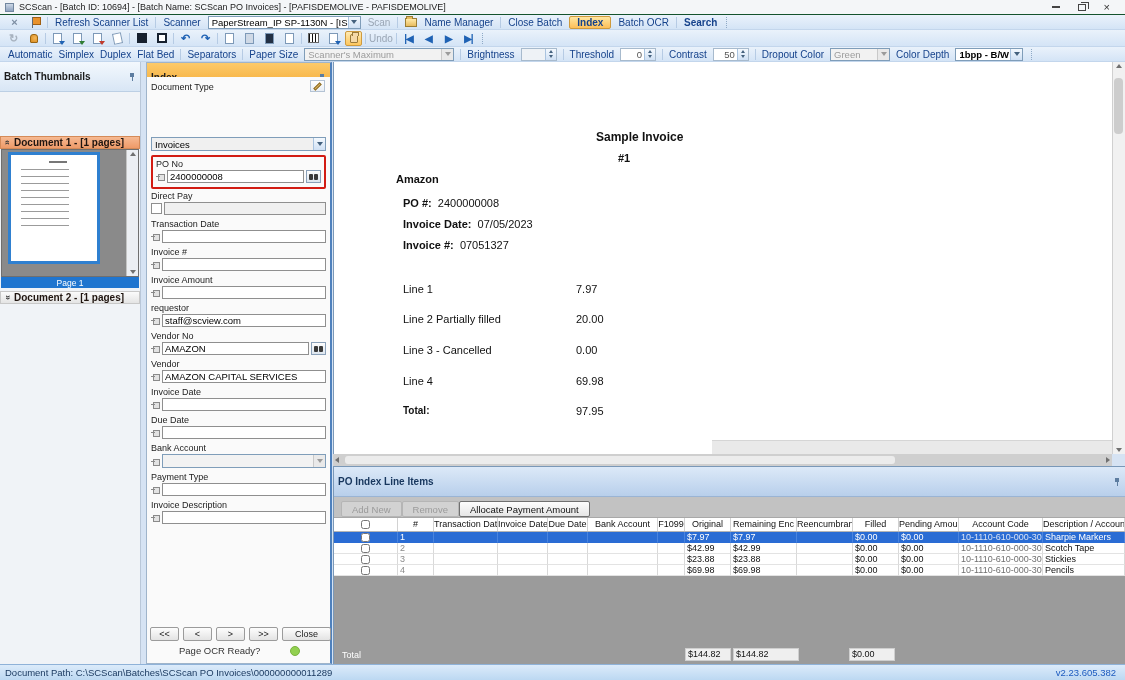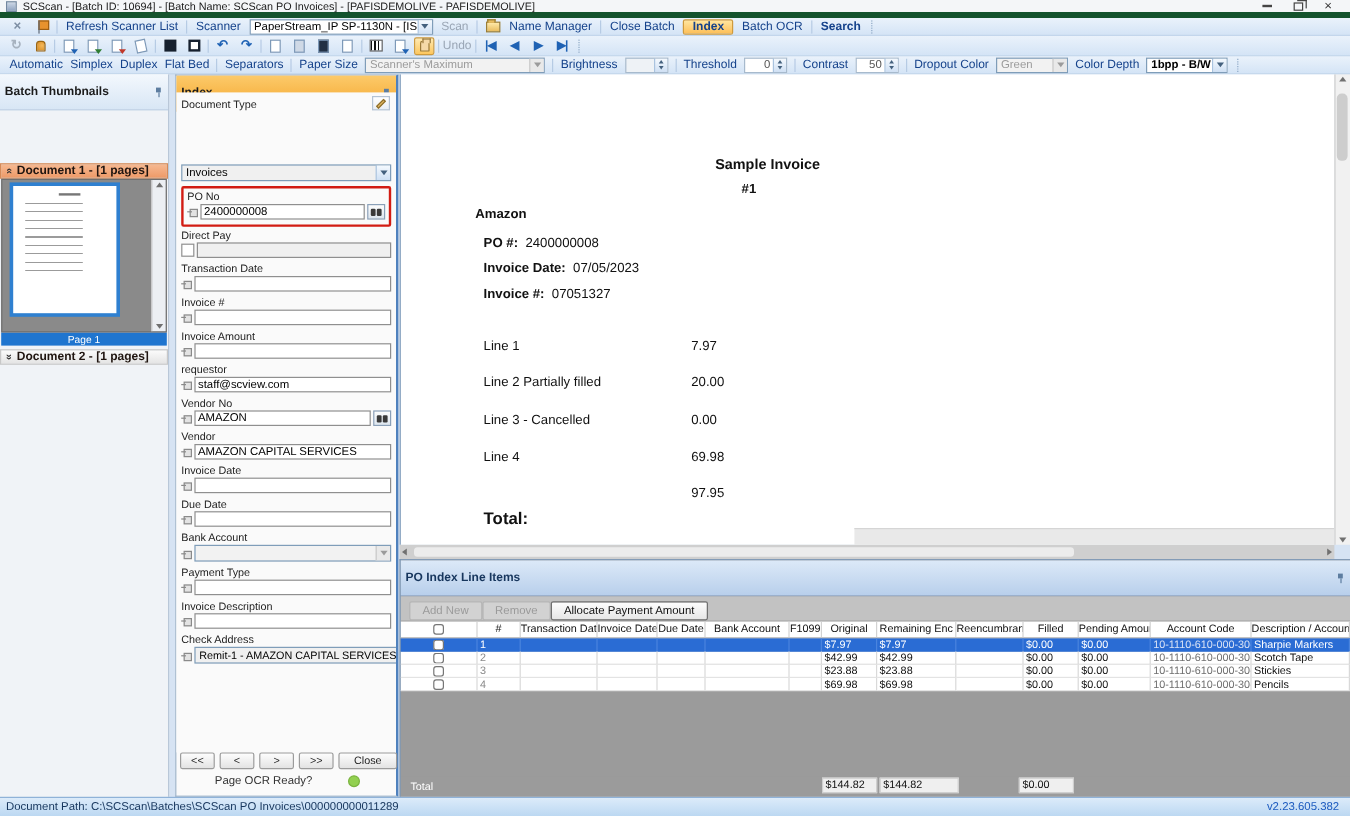--- a/index.html
+++ b/index.html
@@ -1,20 +1,20 @@
 <!DOCTYPE html>
 <html><head>
 <meta charset="utf-8">
 <style>
 *{box-sizing:border-box;margin:0;padding:0;}
 html,body{width:1125px;height:680px;}
 body{font-family:"Liberation Sans",sans-serif;background:#d6e3f3;position:relative;overflow:hidden;font-size:10px;}
 
 
-.titlebar{position:absolute;left:0;top:0;width:1125px;height:15px;background:#f4f6f8;border-bottom:5px solid #14532d;display:flex;align-items:center;gap:5px;padding:0 5px;}
+.titlebar{position:absolute;left:0;top:0;width:1125px;height:15px;background:#f4f6f8;border-bottom:1px solid #14532d;display:flex;align-items:center;gap:5px;padding:0 5px;}
 .app-icon{width:9px;height:9px;background:linear-gradient(#cdd8e6,#8fa3c0);border:1px solid #72879f;flex:0 0 auto;}
 .title-text{font-size:9px;color:#1b1b1b;white-space:nowrap;}
 .win-controls{margin-left:auto;display:flex;align-items:center;gap:18px;padding-right:10px;}
 .min-glyph{width:8px;height:2px;background:#444;}
 .restore-glyph{width:8px;height:7px;border:1px solid #444;position:relative;}
 .restore-glyph::after{content:"";position:absolute;left:2px;top:-3px;width:7px;height:6px;border:1px solid #444;border-bottom:none;border-left:none;}
 .close-glyph{font-size:11px;color:#333;line-height:9px;}
 
 
 .tbar{position:absolute;left:0;width:1125px;background:linear-gradient(#eaf2fb,#d4e4f6);border-bottom:1px solid #c3d6ec;display:flex;align-items:center;color:#15428b;}
@@ -493,30 +493,20 @@
     </div>
 
     <div class="fgroup">
       <div class="flabel">Invoice Description</div>
       <div class="frow">
           <span class="pin-icon"></span>
         <input class="fld" style="">
         </div>
     </div>
 
-    <div class="fgroup">
-      <div class="flabel">Check Address</div>
-      <div class="frow">
-          <span class="pin-icon"></span>
-        <div class="combo combo-f" style="flex:1;background:#f0f0f0;">
-          <span class="combo-text" style="font-size:9px;">Remit-1 - AMAZON CAPITAL SERVICES</span>
-
-        </div>
-        </div>
-    </div>
   </div>
 
   <div class="idx-nav">
     <div class="nav-row">
       <span class="nav-btn w28">&lt;&lt;</span>
       <span class="nav-btn w28">&lt;</span>
       <span class="nav-btn w28">&gt;</span>
       <span class="nav-btn w28">&gt;&gt;</span>
       <span class="nav-btn w48">Close</span>
     </div>
@@ -536,21 +526,21 @@
   <span class="inv" style="left:69px;top:177px;font-size:11px;"><b>Invoice #:</b>&nbsp;&nbsp;<span>07051327</span></span>
 
   <span class="inv" style="left:69px;top:221px;font-size:11px;">Line 1</span>
   <span class="inv" style="left:242px;top:221px;font-size:11px;">7.97</span>
   <span class="inv" style="left:69px;top:251px;font-size:11px;">Line 2 Partially filled</span>
   <span class="inv" style="left:242px;top:251px;font-size:11px;">20.00</span>
   <span class="inv" style="left:69px;top:282px;font-size:11px;">Line 3 - Cancelled</span>
   <span class="inv" style="left:242px;top:282px;font-size:11px;">0.00</span>
   <span class="inv" style="left:69px;top:313px;font-size:11px;">Line 4</span>
   <span class="inv" style="left:242px;top:313px;font-size:11px;">69.98</span>
-  <span class="inv b" style="left:69px;top:343px;font-size:14px;margin-top:19px;">Total:</span>
+  <span class="inv b" style="left:69px;top:343px;font-size:10px;">Total:</span>
   <span class="inv" style="left:242px;top:343px;font-size:11px;">97.95</span>
   <div class="viewer-corner"></div>
 </div>
 <div class="vscroll">
   <span class="sb-arrow-u"></span>
   <span class="sb-arrow-d"></span>
 </div>
 <div class="vthumb"></div>
 <div class="hscroll">
   <span class="sb-arrow-l"></span>

